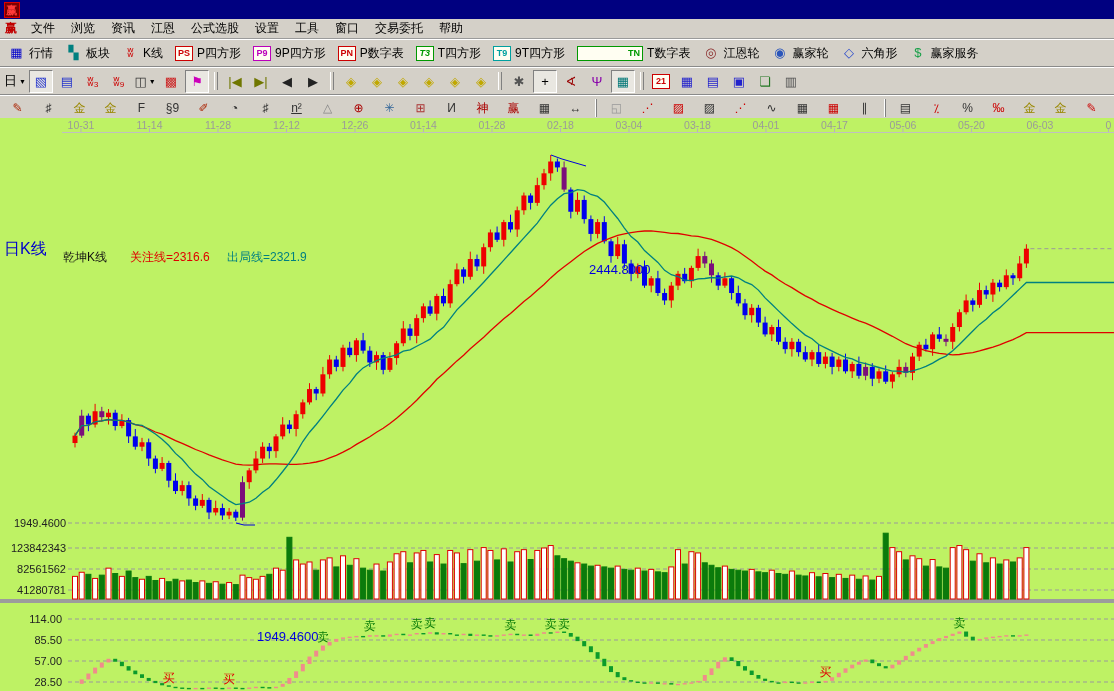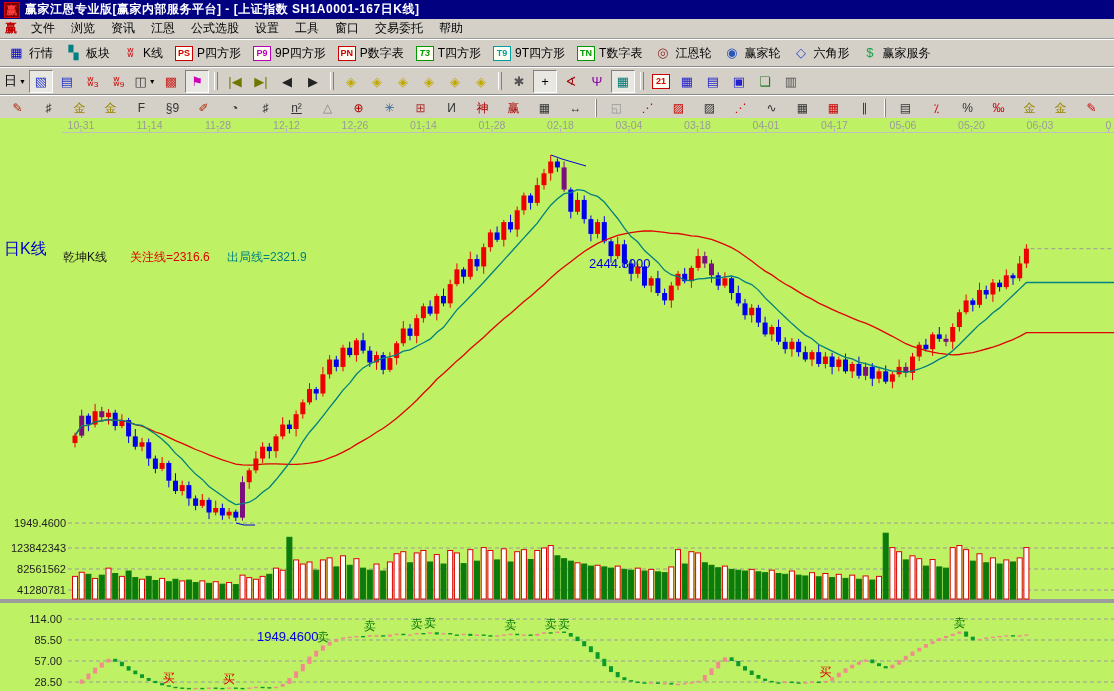--- a/index.html
+++ b/index.html
@@ -31,31 +31,30 @@
   .tbtn .dd{font-size:7px;margin-left:2px;color:#000;}
   .pressed{border-color:#808080 #fff #fff #808080;background:#e9e7e1;}
   
   #chart{position:absolute;left:0;top:118px;width:1114px;height:573px;background:#bef264;}
   #chart svg{position:absolute;left:0;top:0;}
   .ov{position:absolute;white-space:nowrap;line-height:14px;}
   .lbl-kline{left:4px;top:124px;color:#0000cc;font-size:16px;}
   .lbl-qk{left:63px;top:132px;color:#111;font-size:12px;}
   .lbl-watch{left:130px;top:132px;color:#e00000;font-size:12px;}
   .lbl-exit{left:227px;top:132px;color:#008080;font-size:12px;}
-  .lbl-high{left:589px;top:139px;color:#0000dd;font-size:13px;}
+  .lbl-high{left:589px;top:145px;color:#0000dd;font-size:13px;}
   .lbl-low{left:257px;top:512px;color:#0000dd;font-size:13px;}
 </style>
 </head>
 <body>
 
 <div id="app">
 
   <div class="titlebar">
     <span class="app-icon">赢</span>
-    <span>赢家江恩专业版[赢家内部服务平台] - [上证指数  SH1A0001-167日K线]</span>
   </div>
 
   <div class="menubar">
     <span class="menu-icon">赢</span>
     <span><span class="menu-item">文件</span><span class="menu-item">浏览</span><span class="menu-item">资讯</span><span class="menu-item">江恩</span><span class="menu-item">公式选股</span><span class="menu-item">设置</span><span class="menu-item">工具</span><span class="menu-item">窗口</span><span class="menu-item">交易委托</span><span class="menu-item">帮助</span></span>
   </div>
 
   <div class="tb" id="tb1">
       <span class="tb1-item">
         <span class="ic16" style="color: rgb(0, 0, 204);">▦</span>
@@ -83,21 +82,21 @@
       </span>
       <span class="tb1-item">
         <span class="icbox" style="color: rgb(0, 153, 0); border-color: rgb(0, 153, 0); font-style: italic;">T3</span>
         <span>T四方形</span>
       </span>
       <span class="tb1-item">
         <span class="icbox" style="color: rgb(0, 160, 160); border-color: rgb(0, 160, 160);">T9</span>
         <span>9T四方形</span>
       </span>
       <span class="tb1-item">
-        <span class="icbox" style="color: rgb(0, 153, 0); border-color: rgb(0, 153, 0);">TN</span>
+        <span class="icbox" style="color: rgb(0, 153, 0); border-color: rgb(0, 153, 0); padding-left: 48px;">TN</span>
         <span>T数字表</span>
       </span>
       <span class="tb1-item">
         <span class="ic16" style="color: rgb(138, 42, 42);">◎</span>
         <span>江恩轮</span>
       </span>
       <span class="tb1-item">
         <span class="ic16" style="color: rgb(42, 85, 187);">◉</span>
         <span>赢家轮</span>
       </span>

